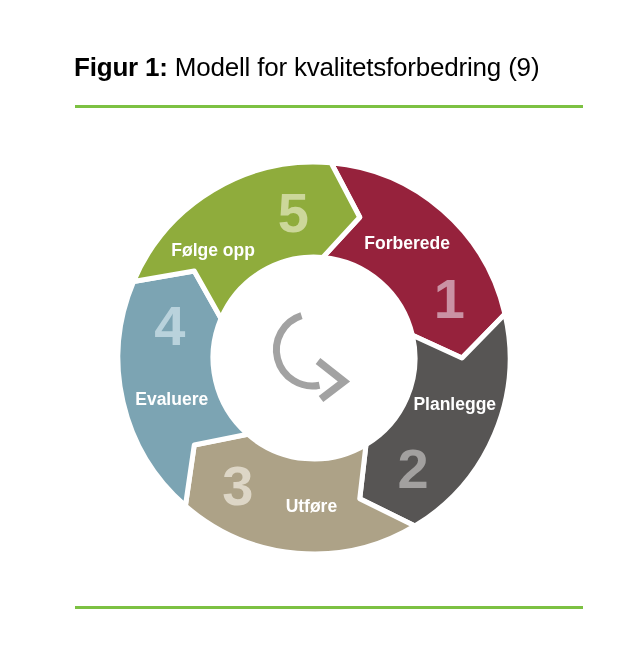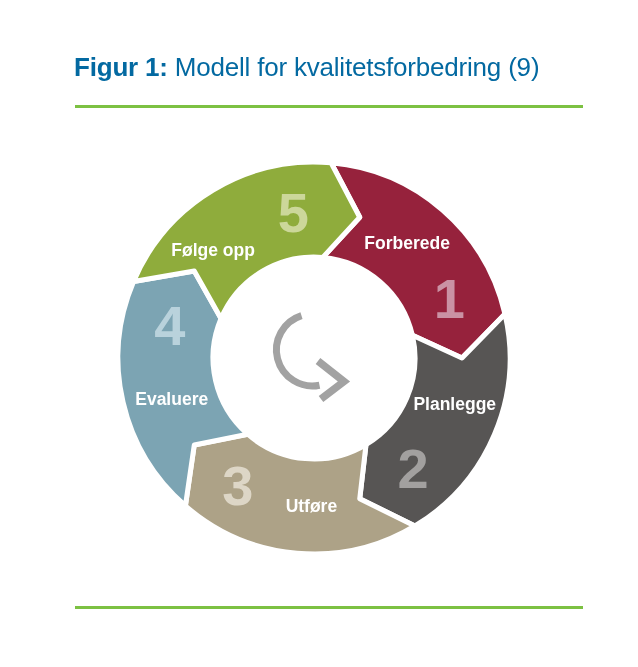--- a/index.html
+++ b/index.html
@@ -4,21 +4,21 @@
 <style>
   html,body{margin:0;padding:0;background:#ffffff;}
   body{
     position:relative;
     width:638px;height:667px;
     overflow:hidden;
     font-family:"Liberation Sans", sans-serif;
   }
   .caption{
     position:absolute;left:74px;top:53px;width:540px;
-    font-size:26px;color:#0369a1;line-height:1.15;white-space:nowrap;
+    font-size:26px;color:#000000;line-height:1.15;white-space:nowrap;
     letter-spacing:-0.2px;
   }
   .caption .prefix{font-weight:700;}
   .divider{
     position:absolute;left:75px;width:508px;height:3px;
     background:#7cc142;
   }
   #divider-top{top:105px;}
   #divider-bottom{top:606px;}
   #wheel-svg{position:absolute;left:0;top:0;}

